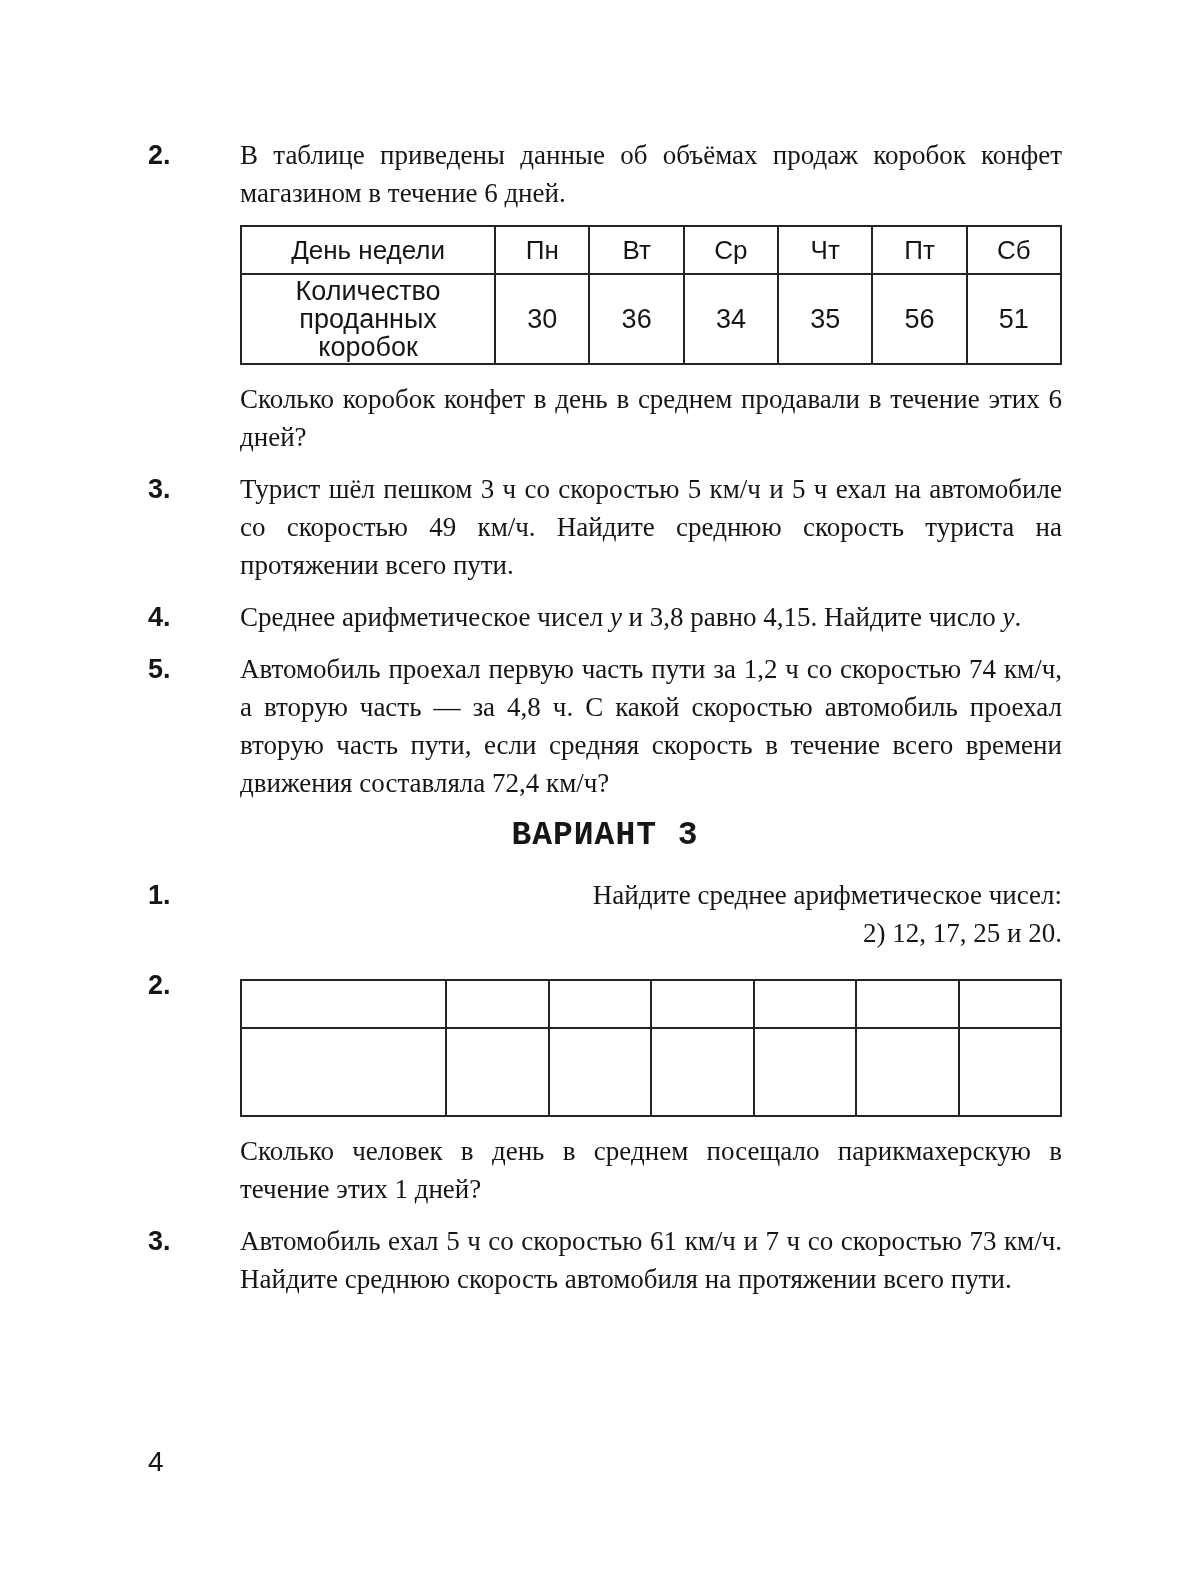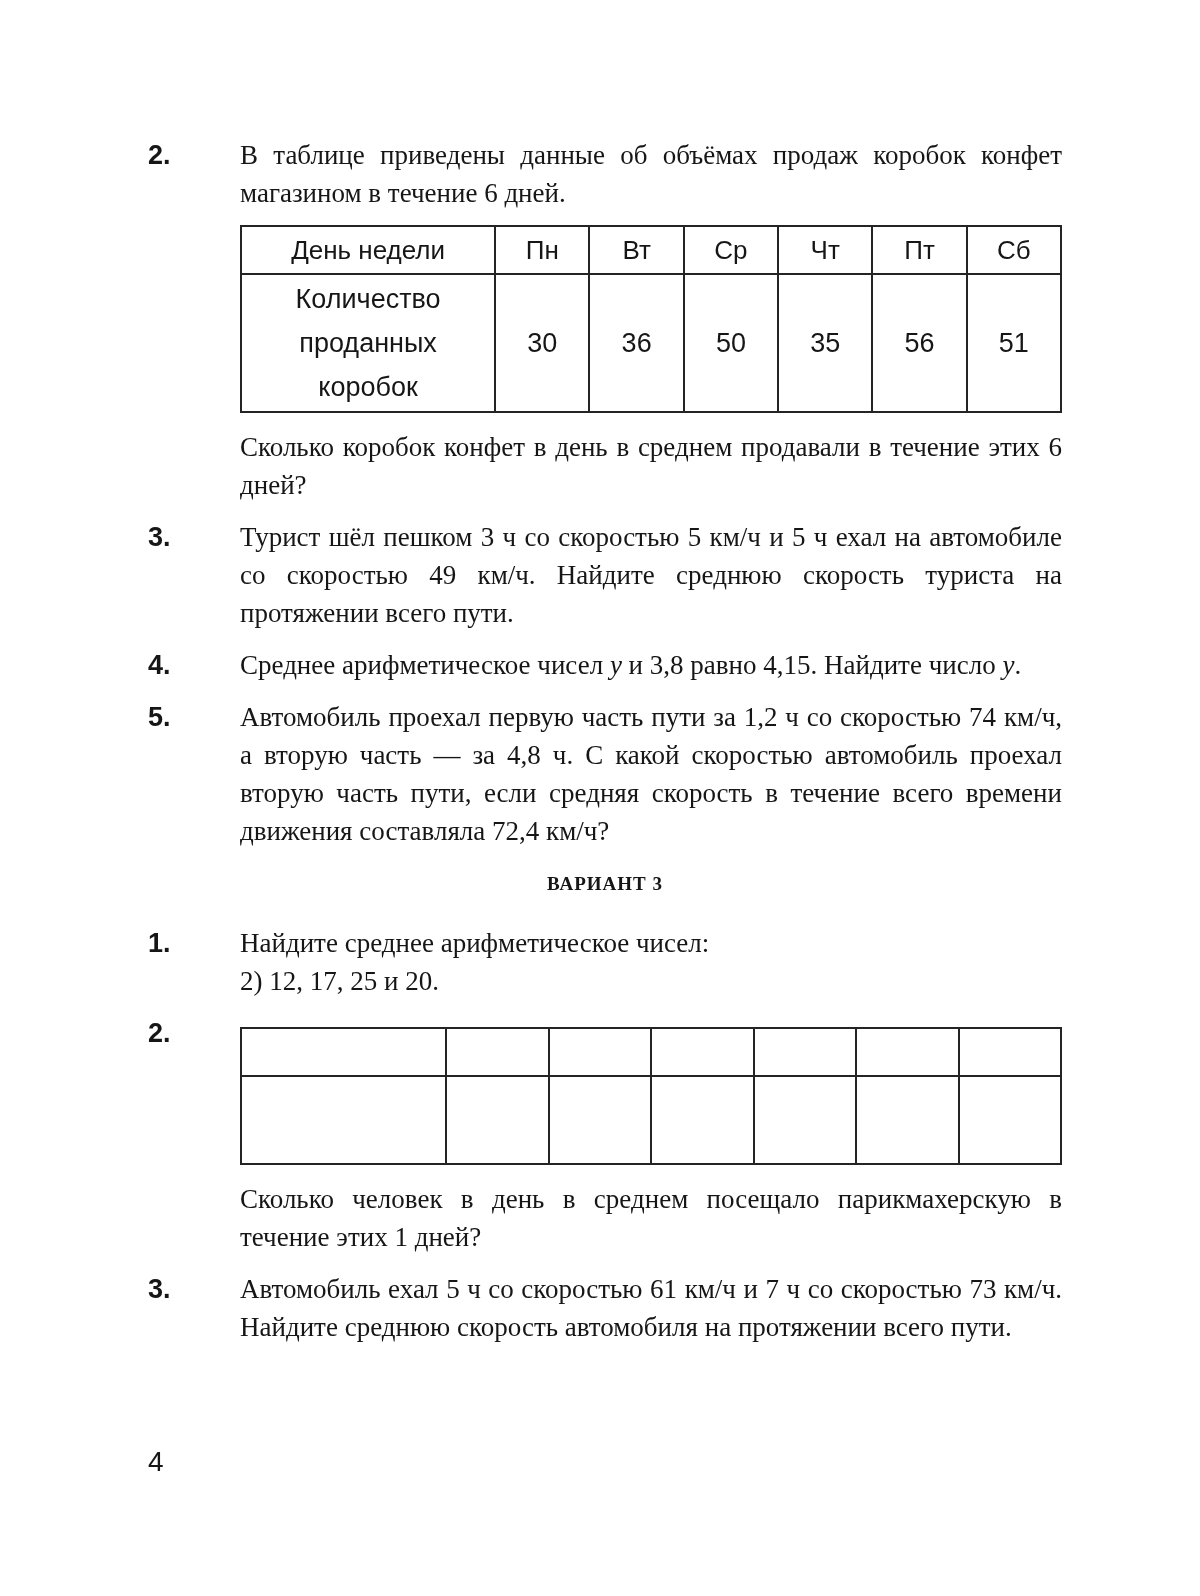--- a/index.html
+++ b/index.html
@@ -16,53 +16,53 @@
   .content { padding:136px 138px 0 148px; }
 
   .prob { display:flex; margin-bottom:14px; }
   .prob-num {
     flex:0 0 52px; width:52px;
     font-family:"Liberation Sans", sans-serif;
     font-weight:bold; font-size:27px; line-height:38px;
   }
   .prob-body { flex:1 1 auto; font-size:27px; line-height:38px;padding-left:40px; }
   .para { text-align:justify; }
-  .sub-item { text-align:left; }
+  .sub-item { text-align:right; }
 
   .data-table {
     width:100%;
     border-collapse:collapse;
     margin:13px 0 15px 0;
     font-family:"Liberation Sans", sans-serif;
     font-size:26px;
     color:#161616;
     border-radius:9px;
   }
   .data-table td {
     border:2px solid #242424;
     text-align:center;
     vertical-align:middle;
     padding:2px 6px;
   }
   .t-head td { height:48px; }
   .t-data td { height:88px; font-size:27px; }
-  .row-label { white-space:pre-line; line-height:44px; font-size:26px; }
+  .row-label { white-space:pre-line; line-height:28px; font-size:26px; }
   .t1 .c0 { width:31%; }
   .t1 .cx { width:11.5%; }
   .t2 .c0 { width:25%; }
   .t2 .cx { width:12.5%; }
 
   .variant-heading {
     text-align:center;
     font-weight:bold;
-    font-size:19px;
+    font-size:33px;
     line-height:40px;
     letter-spacing:1px;
     margin:12px 0 20px 0;
-    font-family:Liberation Serif, serif;
+    font-family:Liberation Mono, monospace;
   }
 
   .var { font-style:italic; }
 
   .page-number {
     position:absolute;
     left:148px; bottom:118px;
     font-family:"Liberation Sans", sans-serif;
     font-size:28px;
   }
@@ -95,21 +95,21 @@
               <td>Ср</td>
               <td>Чт</td>
               <td>Пт</td>
               <td>Сб</td>
             </tr>
             <tr class="t-data">
               <td class="row-label">Количество
 проданных коробок</td>
               <td>30</td>
               <td>36</td>
-              <td>50</td>
+              <td>34</td>
               <td>35</td>
               <td>56</td>
               <td>51</td>
             </tr>
           </tbody>
         </table>
         <p class="para">Сколько коробок конфет в день в среднем продавали в течение этих 6 дней?</p>
       </div>
     </div>
 

